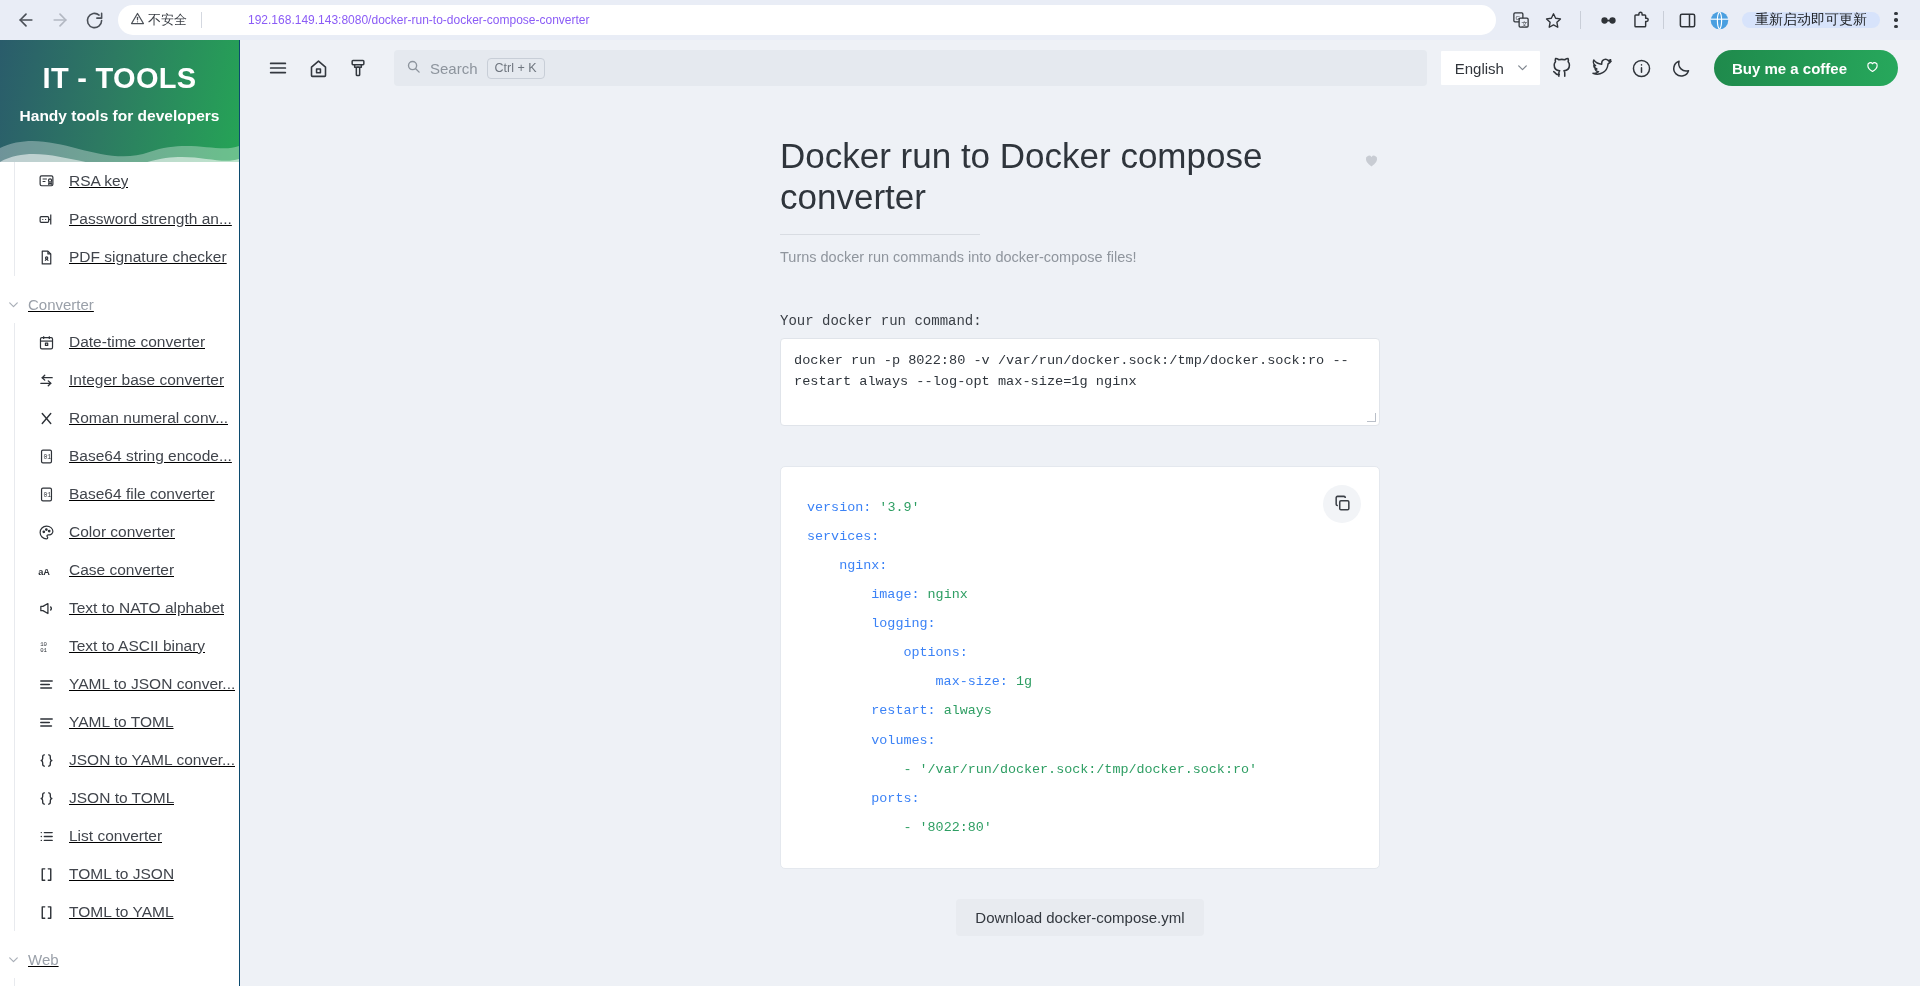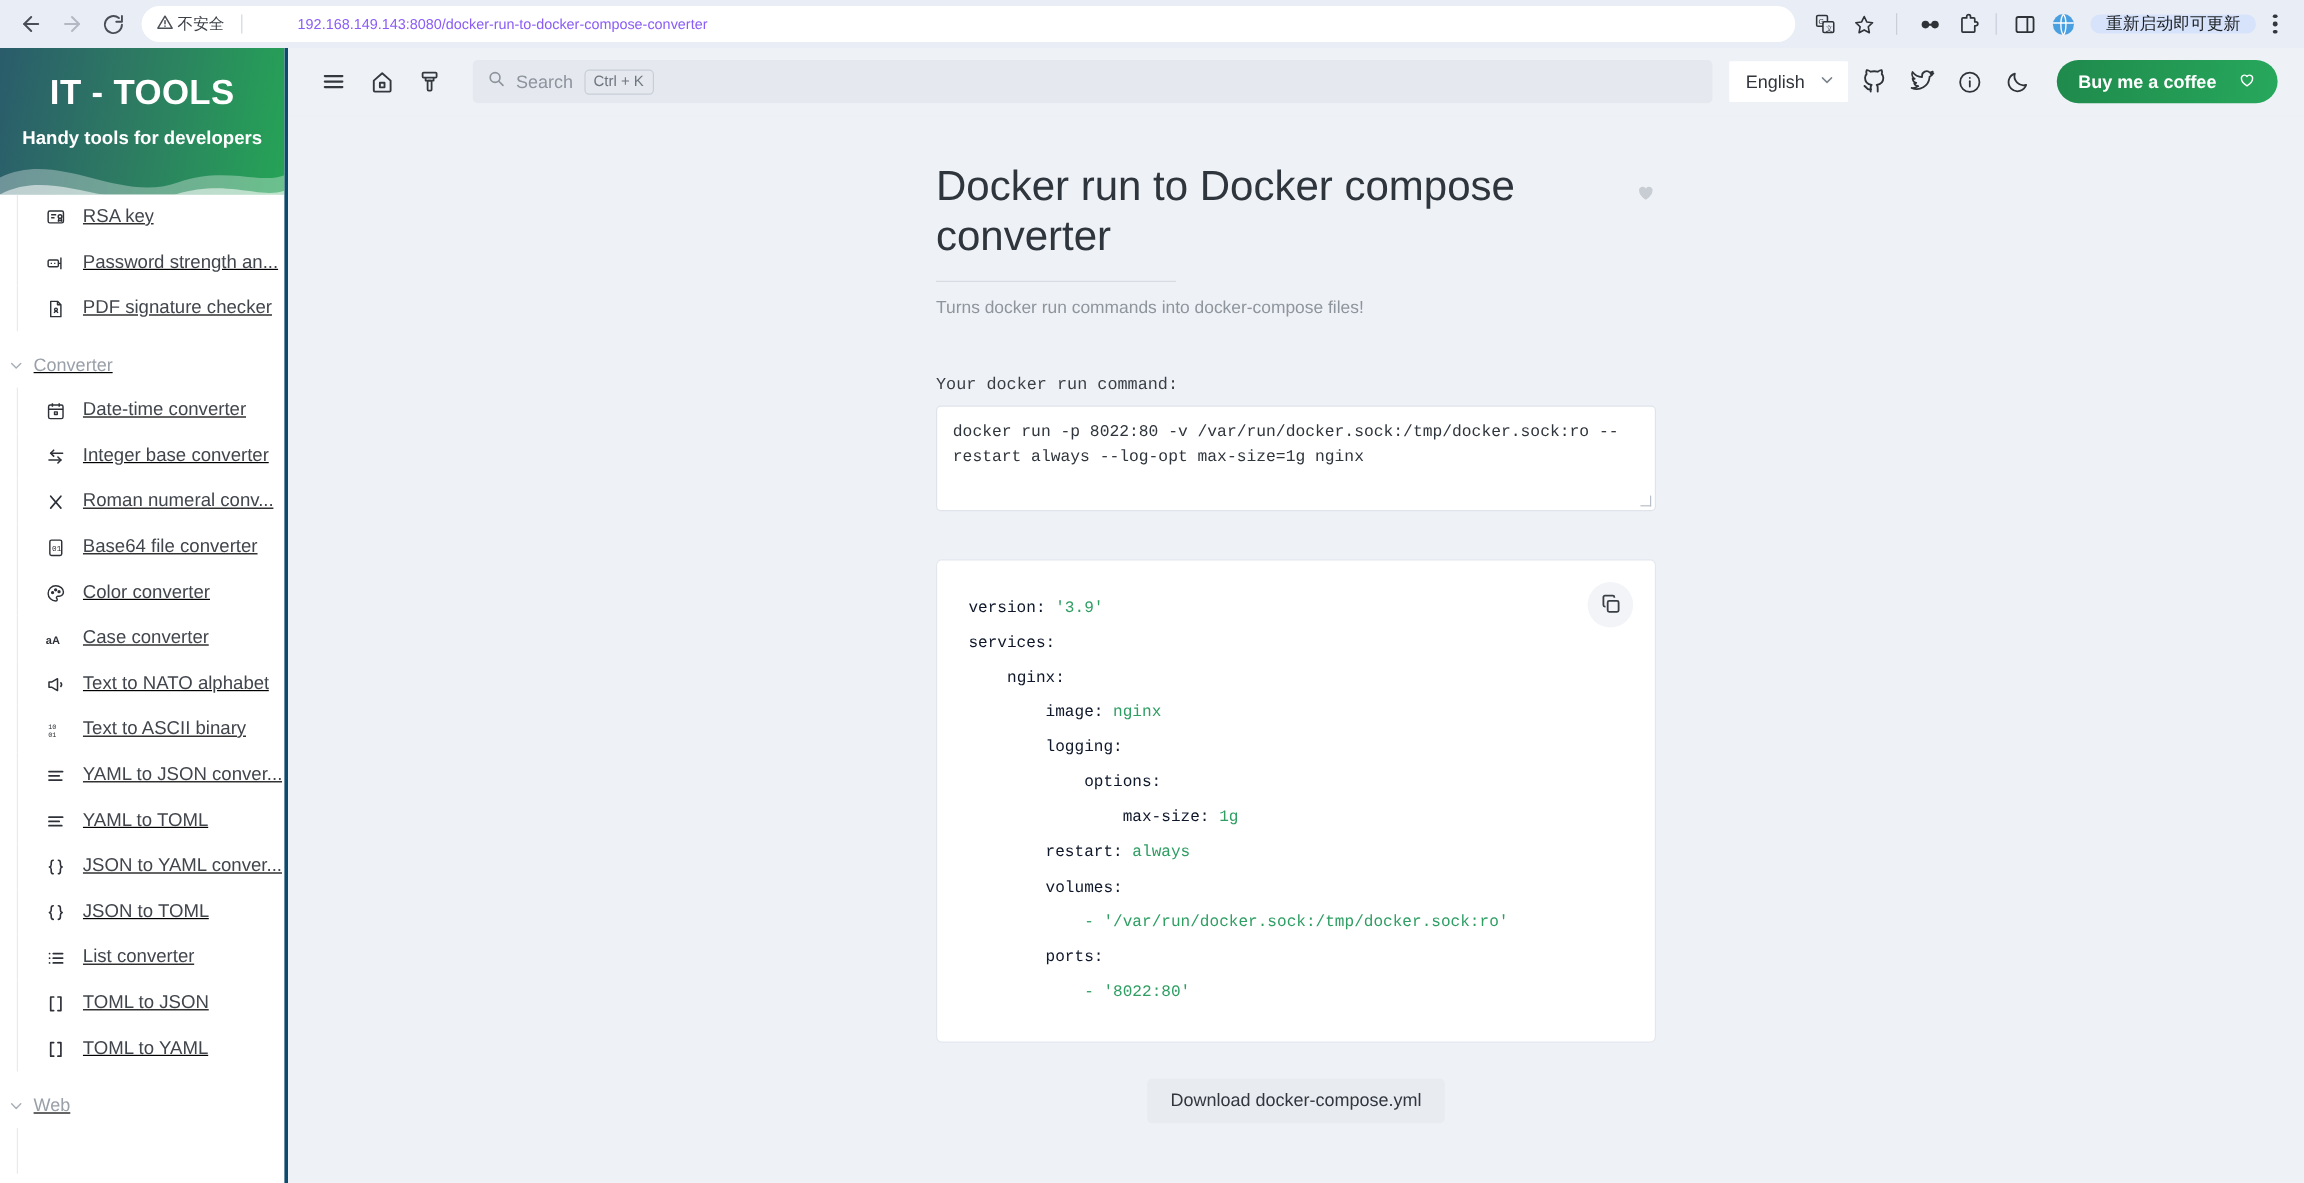--- a/index.html
+++ b/index.html
@@ -71,21 +71,21 @@
   #kebab .dot { width:3.5px;height:3.5px;border-radius:50%;background:#33373d;margin:1.5px 0; }
   #kebab-inner { display:flex; flex-direction:column; align-items:center; }
 
   
   #page { display: flex; height: 946px; width: 100%; background: #eef1f6; }
 
   
   #sidebar {
     width: 240px; flex: 0 0 240px;
     background: #fff;
-    border-right: 3px solid #0c4a6e;
+    border-right: 1px solid #0c4a6e;
     height: 946px;
     overflow: hidden;
     position: relative;
   }
   #brand {
     position: relative;
     height: 122px;
     background: linear-gradient(100deg, #2a5c6b 0%, #2d7a62 45%, #25a456 100%);
     overflow: hidden;
   }
@@ -237,21 +237,21 @@
     position: relative;
     min-height: 310px;
   }
   #yaml-pre {
     font-family: "Liberation Mono", monospace;
     font-size: 13.4px;
     line-height: 2.17;
     white-space: pre;
     color: #8a7424;
   }
-  .yk { color: #0f172a; }
+  .yk { color: #3b82f6; }
   .yv { color: #2e9e63; }
   .ydash { color: #2e9e63; }
   #copy-btn {
     position: absolute; top: 18px; right: 18px;
     width: 38px; height: 38px;
     border-radius: 50%;
     background: #f2f4f7;
     display: flex; align-items: center; justify-content: center;
     color: #3a3f46;
   }
@@ -436,20 +436,29 @@
             <span class="lbl">Integer base converter</span>
           </div>
           <div class="nav-item">
             <span class="ico">
               <svg width="17" height="17" viewBox="0 0 24 24" fill="none" stroke="currentColor" stroke-width="2" stroke-linecap="round">
                 <path d="M6 5l12 14"></path>
                 <path d="M18 5 6 19"></path>
               </svg>
             </span>
             <span class="lbl">Roman numeral conv...</span>
+          </div>
+          <div class="nav-item">
+            <span class="ico">
+              <svg width="17" height="17" viewBox="0 0 24 24" fill="none" stroke="currentColor" stroke-width="1.7" stroke-linejoin="round">
+                <rect x="5" y="3" width="14" height="18" rx="2"></rect>
+                <text x="7.6" y="15.6" font-size="9" fill="currentColor" stroke="none" font-family="Liberation Mono, monospace">01</text>
+              </svg>
+            </span>
+            <span class="lbl">Base64 string encode...</span>
           </div>
           <div class="nav-item">
             <span class="ico">
               <svg width="17" height="17" viewBox="0 0 24 24" fill="none" stroke="currentColor" stroke-width="1.7" stroke-linejoin="round">
                 <rect x="5" y="3" width="14" height="18" rx="2"></rect>
                 <text x="7.6" y="15.6" font-size="9" fill="currentColor" stroke="none" font-family="Liberation Mono, monospace">01</text>
               </svg>
             </span>
             <span class="lbl">Base64 file converter</span>
           </div>

